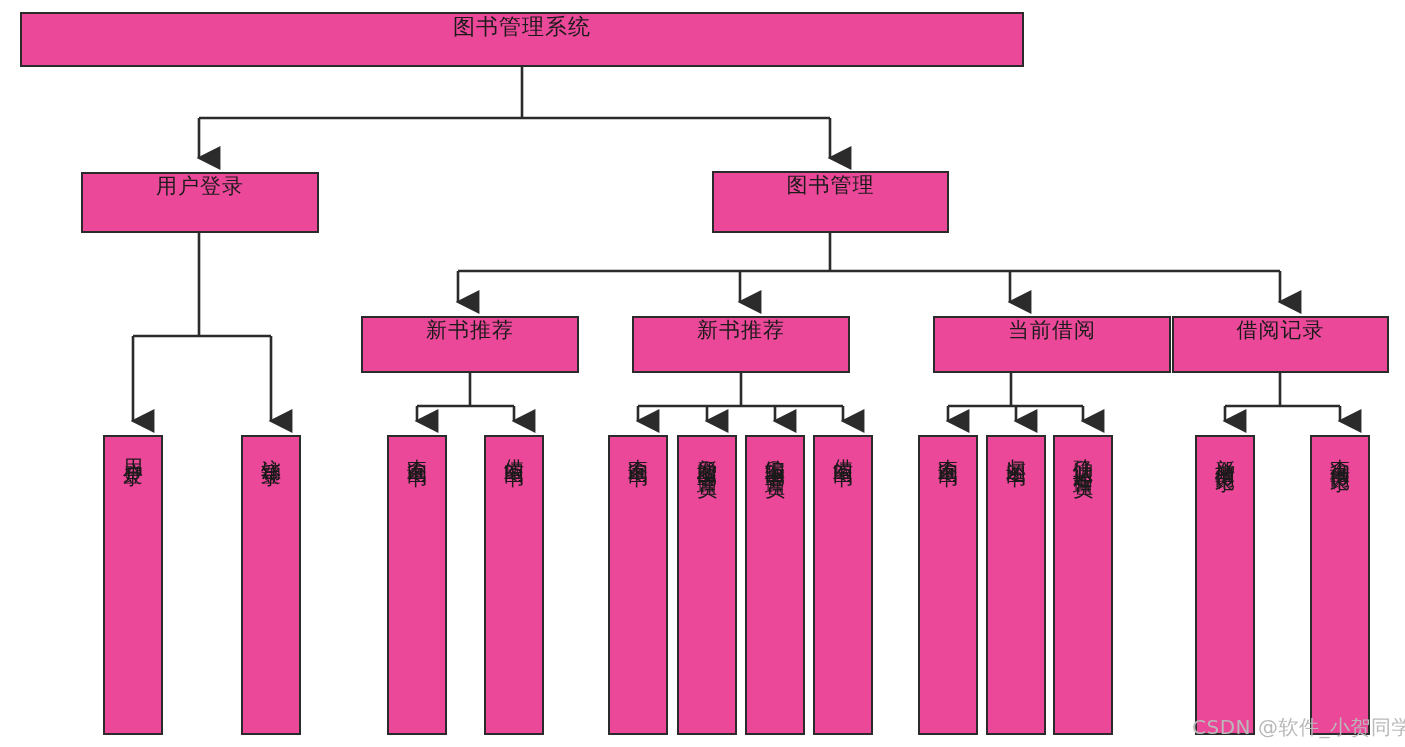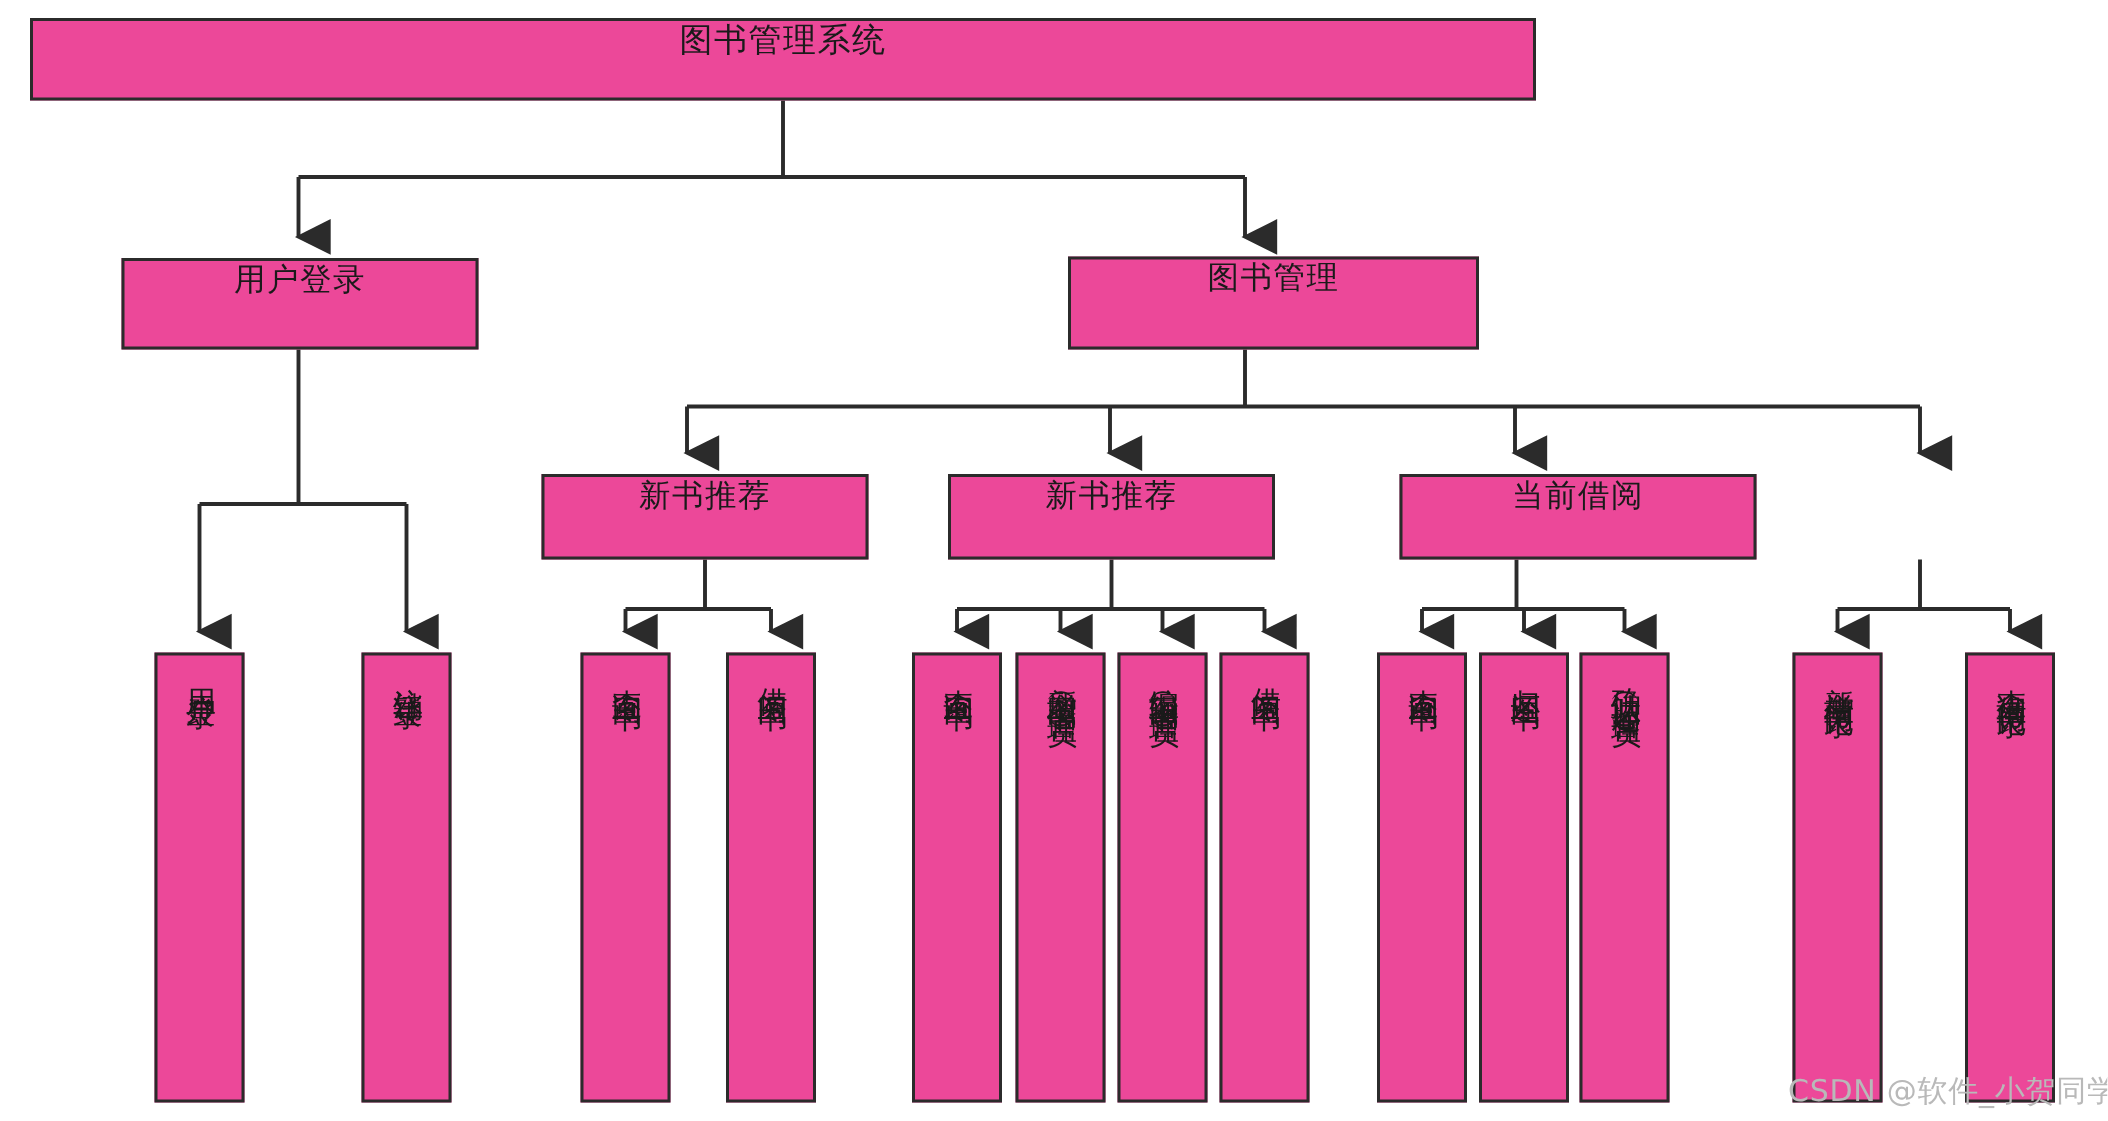--- a/index.html
+++ b/index.html
@@ -125,32 +125,35 @@
     </g>
   </svg>
 
   <div class="node h root" id="n-root" style="left: 20px; top: 12px; width: 1004px; height: 55px;">
     <span>图书管理系统</span>
   </div>
 
   <div class="node h" id="n-level1_user" style="left: 81px; top: 172px; width: 238px; height: 61px;">
     <span>用户登录</span>
   </div>
-  <div class="node h" id="n-level1_book" style="left: 712px; top: 171px; width: 274px; height: 62px;">
+  <div class="node h" id="n-level1_book" style="left: 712px; top: 171px; width: 237px; height: 62px;">
     <span>图书管理</span>
   </div>
 
   <div class="node h" id="n-level2_newbook" style="left: 361px; top: 316px; width: 218px; height: 57px;">
     <span>新书推荐</span>
   </div>
   <div class="node h" id="n-level2_borrow" style="left: 632px; top: 316px; width: 218px; height: 57px;">
     <span>新书推荐</span>
   </div>
   <div class="node h" id="n-level2_current" style="left: 902px; top: 316px; width: 238px; height: 57px; margin-left: 31px;">
     <span>当前借阅</span>
+  </div>
+  <div class="node h" id="n-level2_record" style="left: 1172px; top: 316px; width: 217px; height: 57px;">
+    <span>借阅记录</span>
   </div>
 
   <div class="node v" id="n-leaf_user_login" style="left: 103px; top: 435px; width: 60px; height: 300px;">
     <span class="vtext">用户登录</span>
   </div>
   <div class="node v" id="n-leaf_user_logout" style="left: 241px; top: 435px; width: 60px; height: 300px;">
     <span class="vtext">注销登录</span>
   </div>
 
   <div class="node v" id="n-leaf_new_query" style="left: 387px; top: 435px; width: 60px; height: 300px;">

